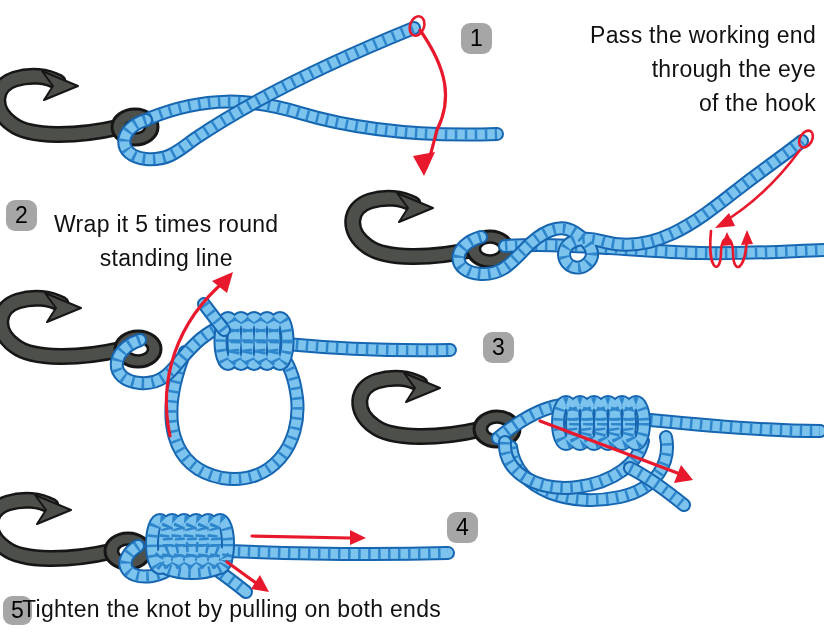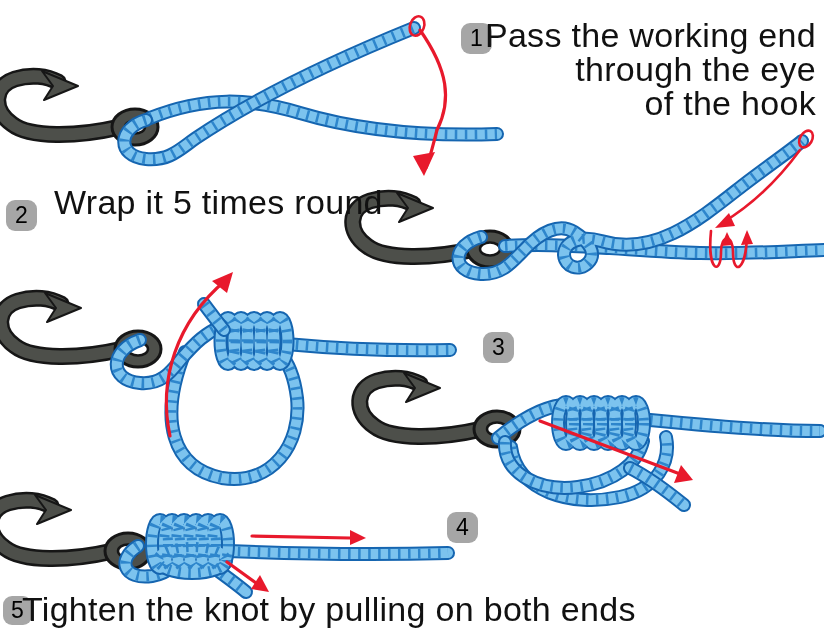--- a/index.html
+++ b/index.html
@@ -13,21 +13,21 @@
     --text-color:#111111;
     --page-bg:#ffffff;
   }
   html,body{margin:0;padding:0;background:#e9e9e9;}
   #page{
     position:relative;width:824px;height:635px;background:var(--page-bg);
     overflow:hidden;font-family:"Liberation Sans",sans-serif;color:var(--text-color);
   }
   #diagram-svg{position:absolute;left:0;top:0;}
   .step-text{
-    position:absolute;font-size:34px;line-height:34px;letter-spacing:0.3px;
+    position:absolute;font-size:23px;line-height:34px;letter-spacing:0.3px;
     white-space:nowrap;
   }
   .step-text .line{display:block;}
   .align-right{text-align:right;}
   .align-left{text-align:left;}
   .badge{
     position:absolute;width:31px;height:31px;border-radius:9px;
     background:var(--badge-bg);display:flex;align-items:center;justify-content:center;
     font-size:23px;color:#000;
   }
@@ -225,22 +225,23 @@
   </svg>
 
   <div class="badge" style="left:461px;top:23px;">1</div>
   <div class="step-text align-right" style="top:18px;right:8px;">
     <span class="line">Pass the working end</span>
     <span class="line">through the eye</span>
     <span class="line">of the hook</span>
   </div>
 
   <div class="badge" style="left:6px;top:200px;">2</div>
-  <div class="step-text align-left" style="top:185px;left:54px;text-align:center;">
+  <div class="step-text align-left" style="top:207px;left:54px;text-align:center;">
     <span class="line">Wrap it 5 times round</span>
+    <span class="line">standing line</span>
   </div>
 
   <div class="badge" style="left:483px;top:332px;">3</div>
 
   <div class="badge" style="left:447px;top:512px;">4</div>
 
   <div class="badge" style="left:3px;top:596px;width:29px;height:29px;">5</div>
   <div class="step-text align-left" style="top:592px;left:22px;">
     <span class="line">Tighten the knot by pulling on both ends</span>
   </div>

